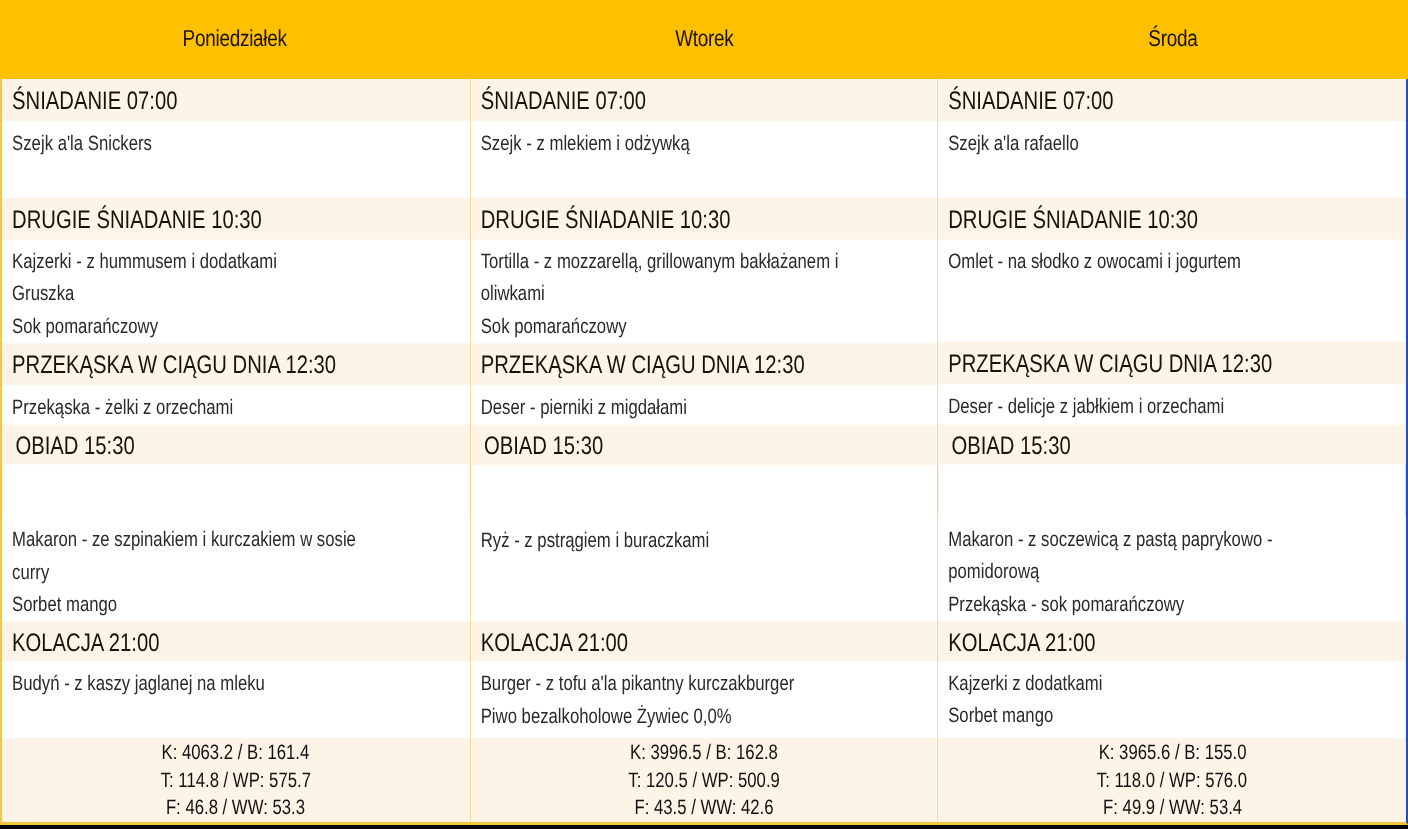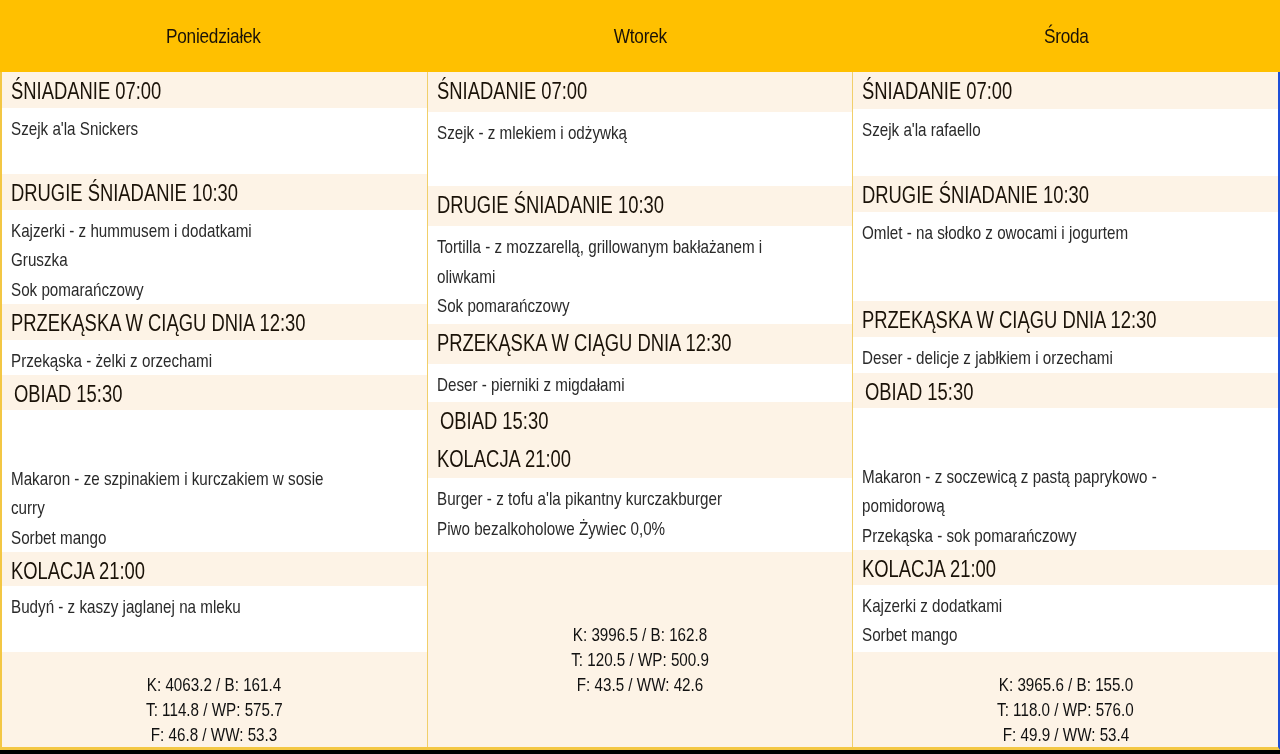--- a/index.html
+++ b/index.html
@@ -40,21 +40,21 @@
       white-space: nowrap;
     }
     .sec-label span, .item span, .totals-line span {
       display: inline-block; transform-origin: left center; transform: scaleX(0.8);
     }
     .sec-body { box-sizing: border-box; padding: 6px 0 0 9px; background: #fff; }
     .item { font-size: 19px; line-height: 29.5px; color: #2a2a2a; white-space: nowrap; }
     .totals {
       background: #fdf3e6; flex: 1;
       display: flex; flex-direction: column; align-items: center; justify-content: center;
-      padding-top: 20px;
+      padding-top: 1px;
     }
     .totals-line {
       font-size: 19px; line-height: 25px; color: #111; white-space: nowrap;
       text-align: center;
     }
     .totals-line span { transform-origin: center center; }
     .h-label-1 { height: 40px; }
     .h-body-1 { height: 74px; }
     .h-label-2 { height: 40px; }
     .h-body-2 { height: 98px; }
@@ -118,20 +118,23 @@
       <div class="sec-body h-body-2">
         <div class="item"><span>Tortilla - z mozzarellą, grillowanym bakłażanem i</span></div>
         <div class="item"><span>oliwkami</span></div>
         <div class="item"><span>Sok pomarańczowy</span></div>
       </div>
       <div class="sec-label h-label-3"><span>PRZEKĄSKA W CIĄGU DNIA 12:30</span></div>
       <div class="sec-body h-body-3">
         <div class="item"><span>Deser - pierniki z migdałami</span></div>
       </div>
       <div class="sec-label h-label-4"><span>OBIAD 15:30</span></div>
+      <div class="sec-body h-body-4">
+        <div class="item"><span>Ryż - z pstrągiem i buraczkami</span></div>
+      </div>
       <div class="sec-label h-label-5"><span>KOLACJA 21:00</span></div>
       <div class="sec-body h-body-5">
         <div class="item"><span>Burger - z tofu a'la pikantny kurczakburger</span></div>
         <div class="item"><span>Piwo bezalkoholowe Żywiec 0,0%</span></div>
       </div>
       <div class="totals">
         <div class="totals-line"><span>K: 3996.5 / B: 162.8</span></div>
         <div class="totals-line"><span>T: 120.5 / WP: 500.9</span></div>
         <div class="totals-line"><span>F: 43.5 / WW: 42.6</span></div>
       </div>

